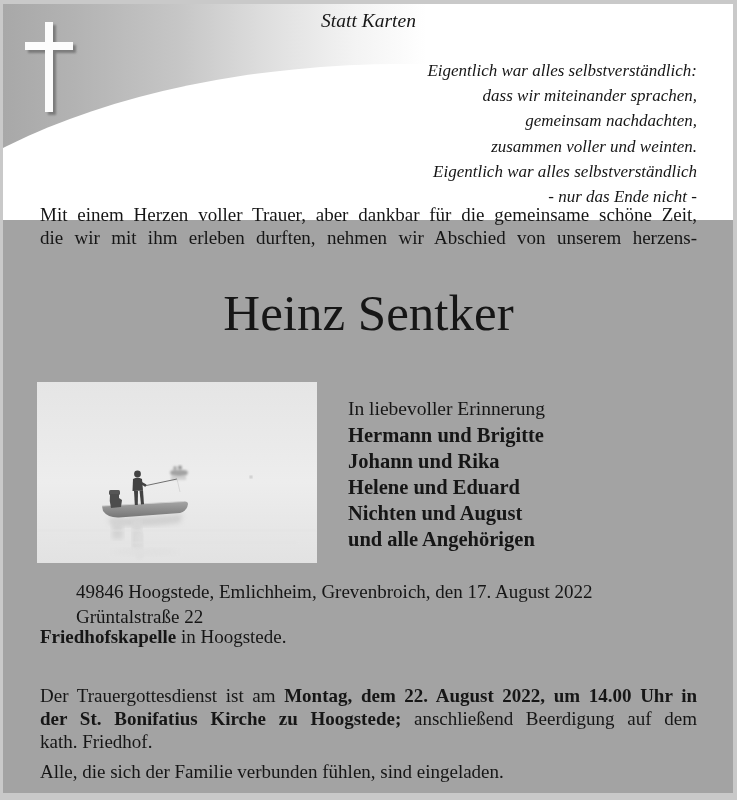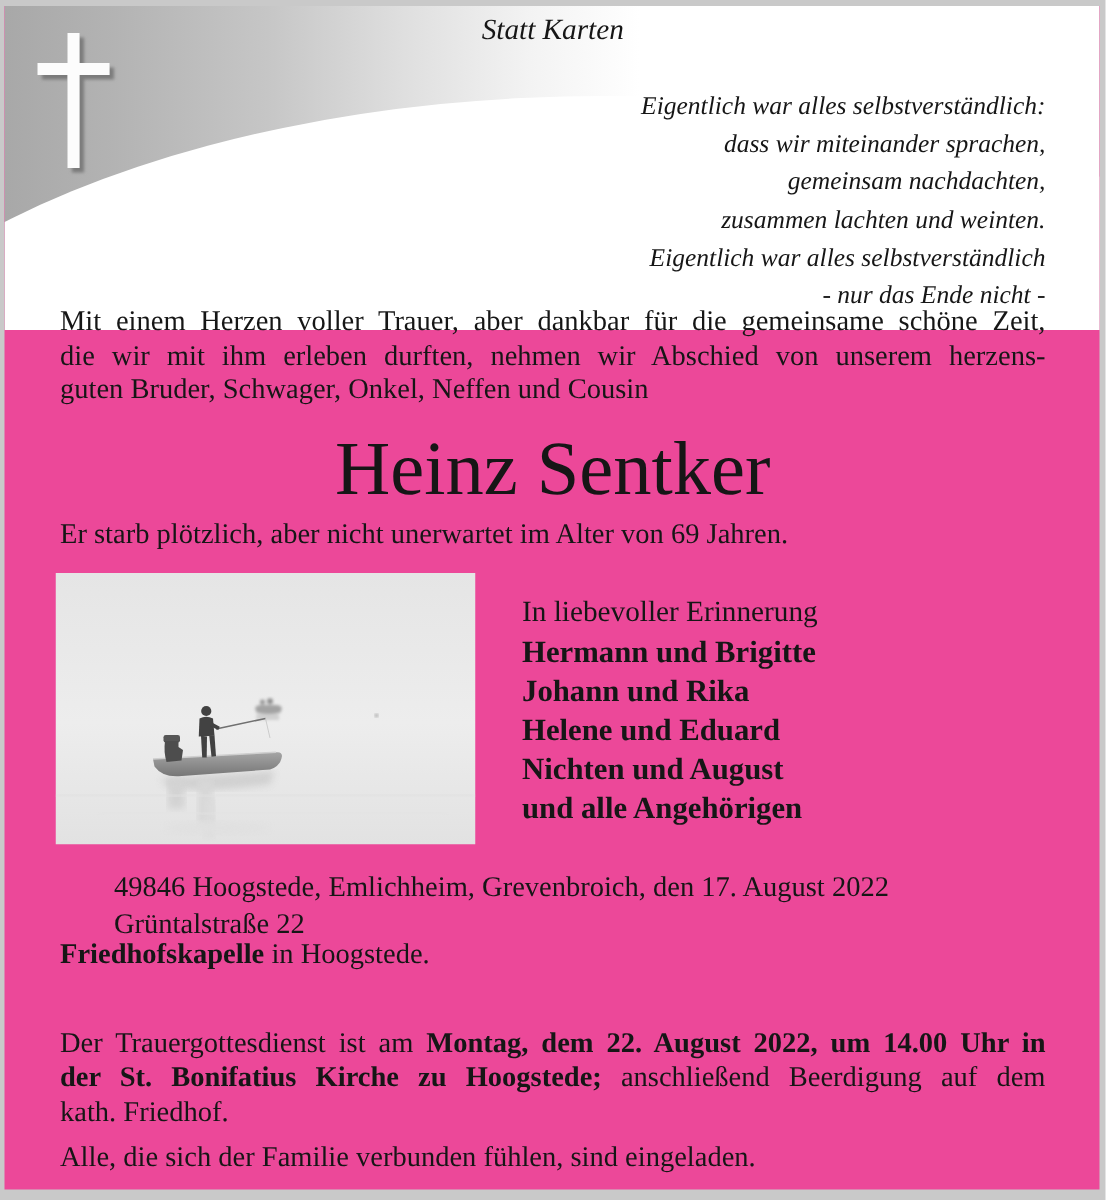--- a/index.html
+++ b/index.html
@@ -4,21 +4,21 @@
 <style>
   html, body { margin:0; padding:0; }
   body {
     width:737px; height:800px; position:relative; overflow:hidden;
     background:#c9c9c9;
     font-family:"Liberation Serif","DejaVu Serif",serif;
     color:#161616;
   }
   .page {
     position:absolute; left:3px; top:4px; width:730px; height:789px;
-    background:#ec4899; overflow:hidden;
+    background:#a3a3a3; overflow:hidden;
   }
   
   .banner {
     position:absolute; left:0; top:0; width:730px; height:216px;
     background:linear-gradient(90deg,#a8a8a8 0%,#b3b3b3 10%,#c6c6c6 24%,#dedede 36%,#f3f3f3 48%,#ffffff 58%);
     overflow:hidden;
   }
   .curve {
     position:absolute; left:-160px; top:60px; width:1120px; height:560px;
     background:#ffffff; border-radius:50%;
@@ -65,35 +65,33 @@
       </defs>
       <path d="M42 18 h8 v20 h20 v8 h-20 v62 h-8 v-62 h-20 v-8 h20 z" fill="#fcfcfc" filter="url(#crossShadow)"></path>
     </svg>
 
     <div class="statt">Statt Karten</div>
 
     <div class="poem">
       <div>Eigentlich war alles selbstverständlich:</div>
       <div>dass wir miteinander sprachen,</div>
       <div>gemeinsam nachdachten,</div>
-      <div>zusammen lachten und weinten.</div>
+      <div>zusammen voller und weinten.</div>
       <div>Eigentlich war alles selbstverständlich</div>
       <div>- nur das Ende nicht -</div>
     </div>
   </div>
 
   <div class="intro">
     <div class="jline">Mit einem Herzen voller Trauer, aber dankbar für die gemeinsame schöne Zeit,</div>
     <div class="jline">die wir mit ihm erleben durften, nehmen wir Abschied von unserem herzens-</div>
-    <div class="lline">guten Bruder, Schwager, Onkel, Neffen und Cousin</div>
   </div>
 
   <div class="bigname">Heinz Sentker</div>
 
-  <div class="death">Er starb plötzlich, aber nicht unerwartet im Alter von 69 Jahren.</div>
 
   <svg class="photo" viewBox="0 0 280 181" width="280" height="181" role="img">
     <defs>
       <linearGradient id="pbg" x1="0" y1="0" x2="0" y2="1">
         <stop offset="0" stop-color="#e5e5e5"></stop>
         <stop offset="0.35" stop-color="#eaeaea"></stop>
         <stop offset="0.55" stop-color="#ededed"></stop>
         <stop offset="0.75" stop-color="#e8e8e8"></stop>
         <stop offset="1" stop-color="#e2e2e2"></stop>
       </linearGradient>

